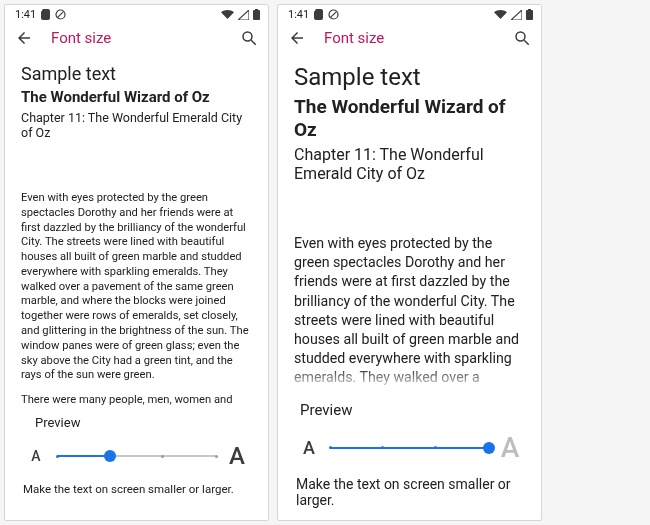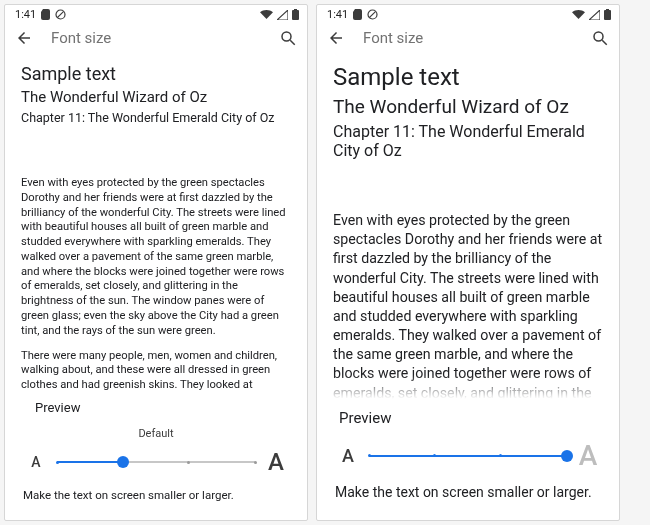--- a/index.html
+++ b/index.html
@@ -12,21 +12,21 @@
     height: 525px;
     overflow: hidden;
     color: #202124;
   }
   .stage {
     display: flex;
     gap: 8px;
     padding: 4px;
   }
   .phone {
-    width: 304px;
+    width: 265px;
     height: 517px;
     background: #ffffff;
     border: 1px solid #d6d6d6;
     border-radius: 2px;
     display: flex;
     flex-direction: column;
     overflow: hidden;
   }
   
   .status {
@@ -43,32 +43,32 @@
   
   .appbar {
     display: flex;
     align-items: center;
     padding: 6px 10px 10px 10px;
     gap: 18px;
   }
   .appbar .title {
     flex: 1;
     font-size: 15px;
-    color: #737373;
+    color: #be185d;
   }
   
   .content {
     flex: 1;
     padding: 0 16px 4px 16px;
     overflow: hidden;
     display: flex;
     flex-direction: column;
   }
   .sample-heading { font-weight: 400; margin: 6px 0 2px 0; }
-  .book-title { font-weight: 400; margin: 2px 0; }
+  .book-title { font-weight: 700; margin: 2px 0; }
   .chapter { font-weight: 400; margin: 2px 0 4px 0; }
   .body-wrap {
     position: relative;
     overflow: hidden;
     flex-shrink: 1;
     margin-top: 47px;
   }
   .body-text { margin: 0 0 10px 0; }
   .fade {
     position: absolute;
@@ -206,21 +206,20 @@
       <div class="sample-heading">Sample text</div>
       <div class="book-title">The Wonderful Wizard of Oz</div>
       <div class="chapter">Chapter 11: The Wonderful Emerald City of Oz</div>
       <div class="body-wrap" style="max-height:218px;">
         <p class="body-text">Even with eyes protected by the green spectacles Dorothy and her friends were at first dazzled by the brilliancy of the wonderful City. The streets were lined with beautiful houses all built of green marble and studded everywhere with sparkling emeralds. They walked over a pavement of the same green marble, and where the blocks were joined together were rows of emeralds, set closely, and glittering in the brightness of the sun. The window panes were of green glass; even the sky above the City had a green tint, and the rays of the sun were green.</p>
         <p class="body-text">There were many people, men, women and children, walking about, and these were all dressed in green clothes and had greenish skins. They looked at Dorothy and her strangely assorted company with wondering eyes, and the children all ran away and hid behind their mothers when they saw the Lion; but no one spoke to them. Many shops stood in the street, and Dorothy saw that everything in</p>
       </div>
       <div class="preview-label">Preview</div>
 
       <div class="slider-zone">
-        <div class="slider-label">Default</div>
         <div class="slider-row">
           <div class="A-small">A</div>
           <div class="slider">
             <div class="track-bg"></div>
             <div class="track-active" style="width:33.3%;"></div>
             <div class="tick active" style="left:0%;"></div>
             <div class="tick active" style="left:33.3%;"></div>
             <div class="tick" style="left:66.6%;"></div>
             <div class="tick" style="left:100%;"></div>
             <div class="thumb" style="left:33.3%;"></div>

